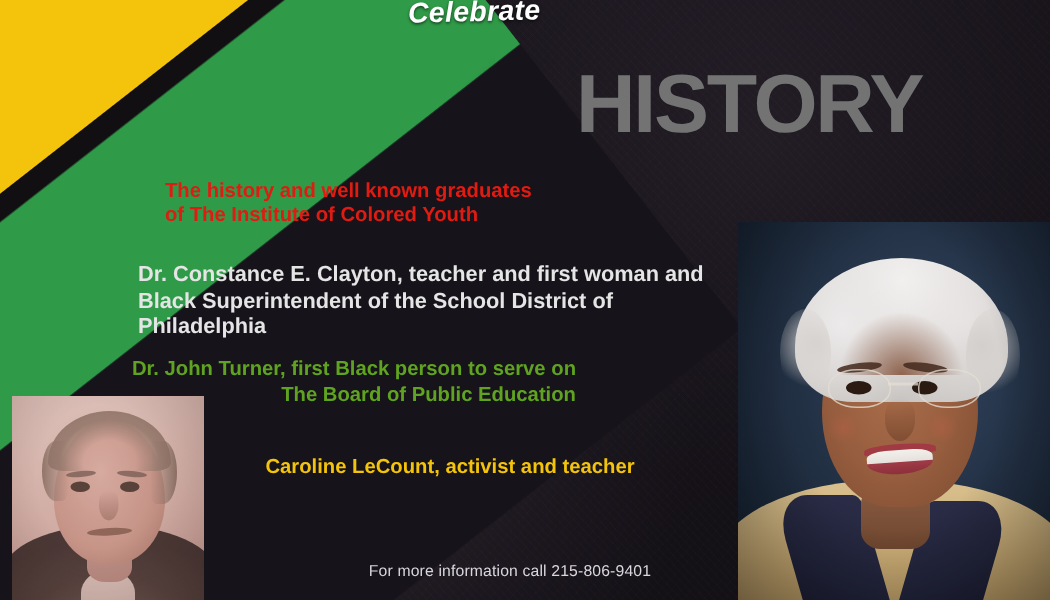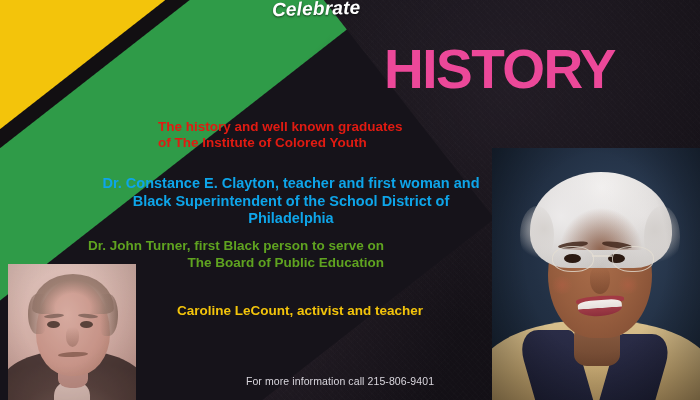--- a/index.html
+++ b/index.html
@@ -67,34 +67,34 @@
     text-shadow: 0 1px 2px rgba(0,0,0,.6);
   }
   .word {
     position: absolute;
     font-weight: 700;
     letter-spacing: -1.5px;
     line-height: .9;
     white-space: nowrap;
   }
   .word-black   { left: 316px; top: 14px;  font-size: 55px; color: #e01b12; }
-  .word-history { left: 384px; top: 45px;  font-size: 55px; color: #ec4899; }
+  .word-history { left: 384px; top: 45px;  font-size: 55px; color: #737373; }
   .word-month   { left: 476px; top: 76px;  font-size: 52px; color: #4e8c15; }
 
   
   .copy { position: absolute; left: 0; top: 0; width: 700px; height: 400px; }
   .line { position: absolute; font-weight: 700; white-space: pre-line; }
 
   .l-intro {
     left: 110px; top: 119px; width: 380px;
-    color: #e01b12; font-size: 13.5px; line-height: 16px; text-align: left; margin-left: 48px;
+    color: #e01b12; font-size: 13.5px; line-height: 16px; text-align: left;
   }
   .l-clayton {
     left: 92px; top: 175px; width: 398px;
-    color: #0ea5e9; font-size: 14.5px; line-height: 17.5px; text-align: center;
+    color: #e5e5e5; font-size: 14.5px; line-height: 17.5px; text-align: left;
   }
   .l-turner {
     left: 24px; top: 238px; width: 360px;
     color: #5fa320; font-size: 13.5px; line-height: 16.5px; text-align: right;
   }
   .l-lecount {
     left: 110px; top: 303px; width: 380px;
     color: #f3c40b; font-size: 13.5px; text-align: center;
   }
   .l-contact {

